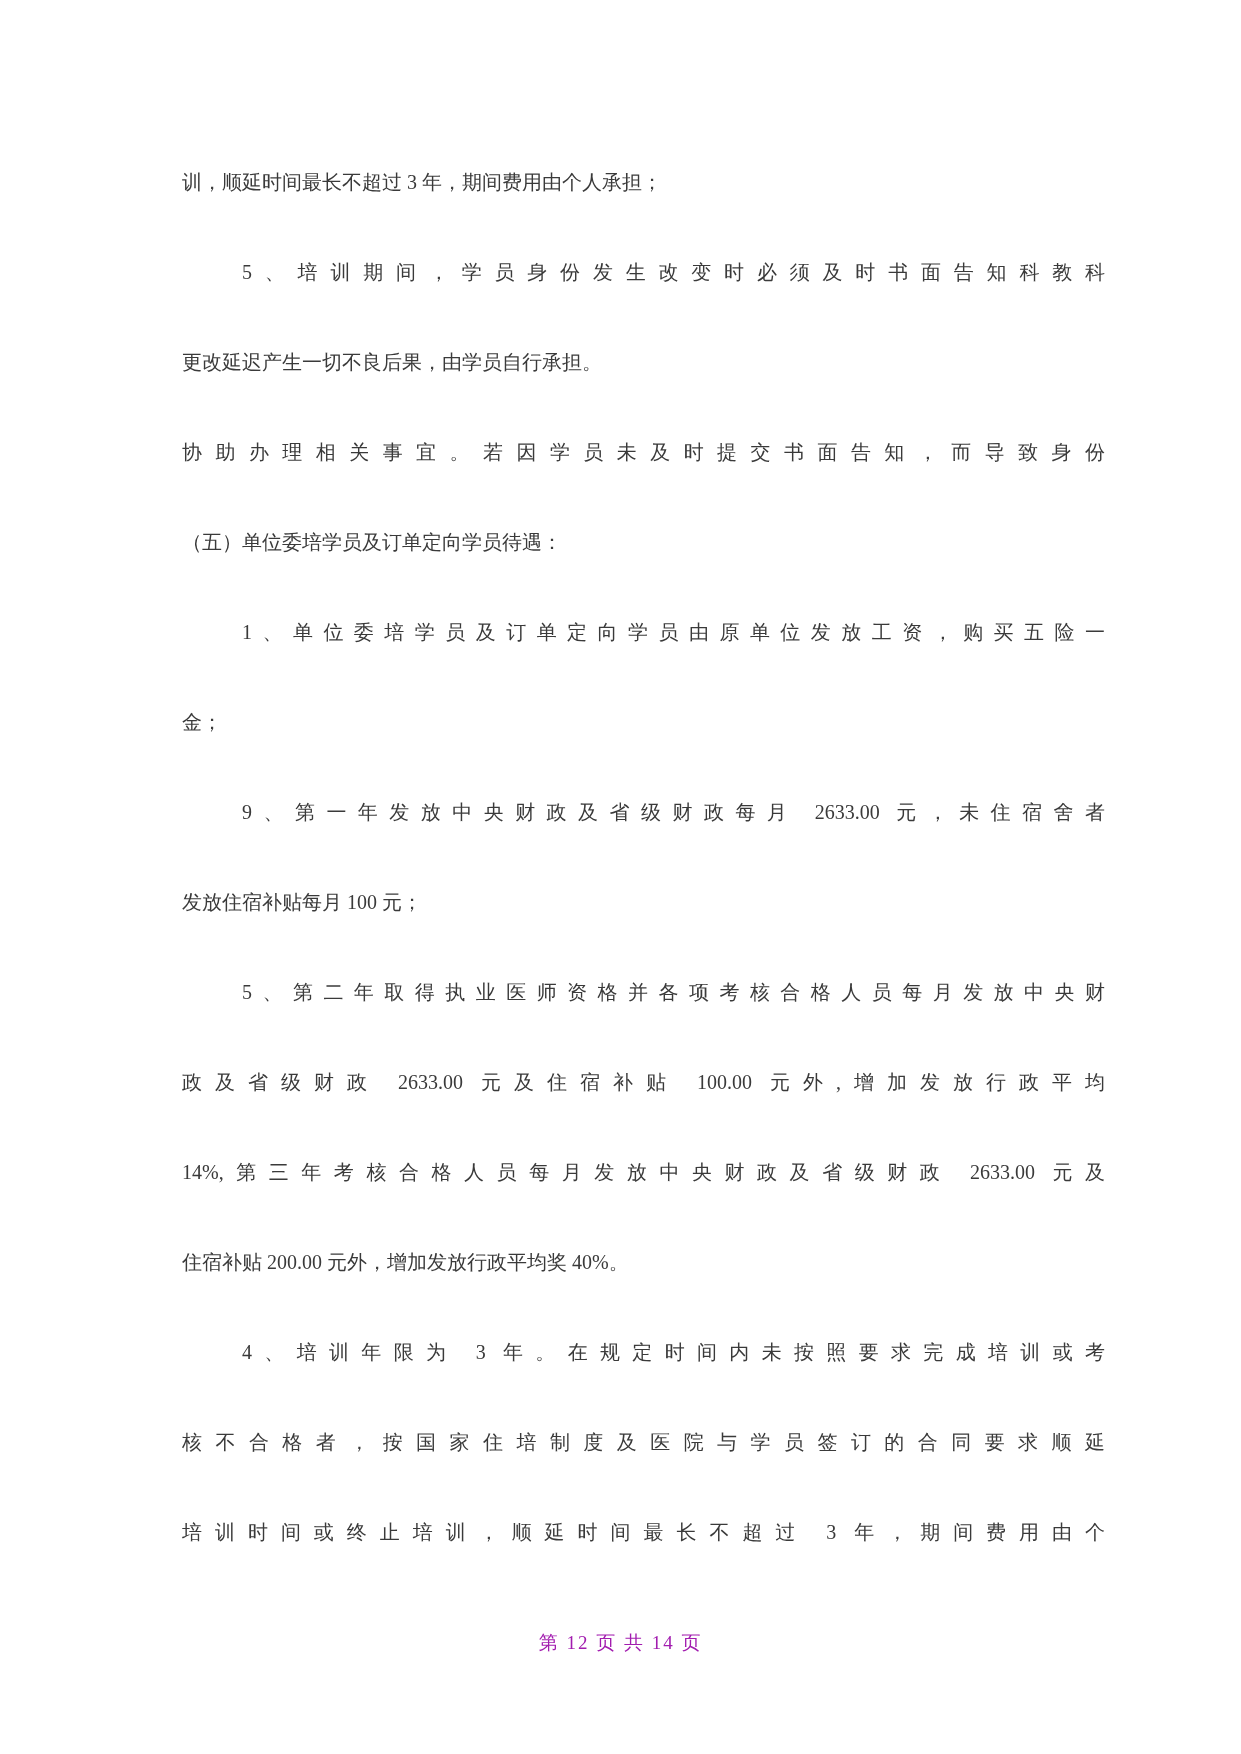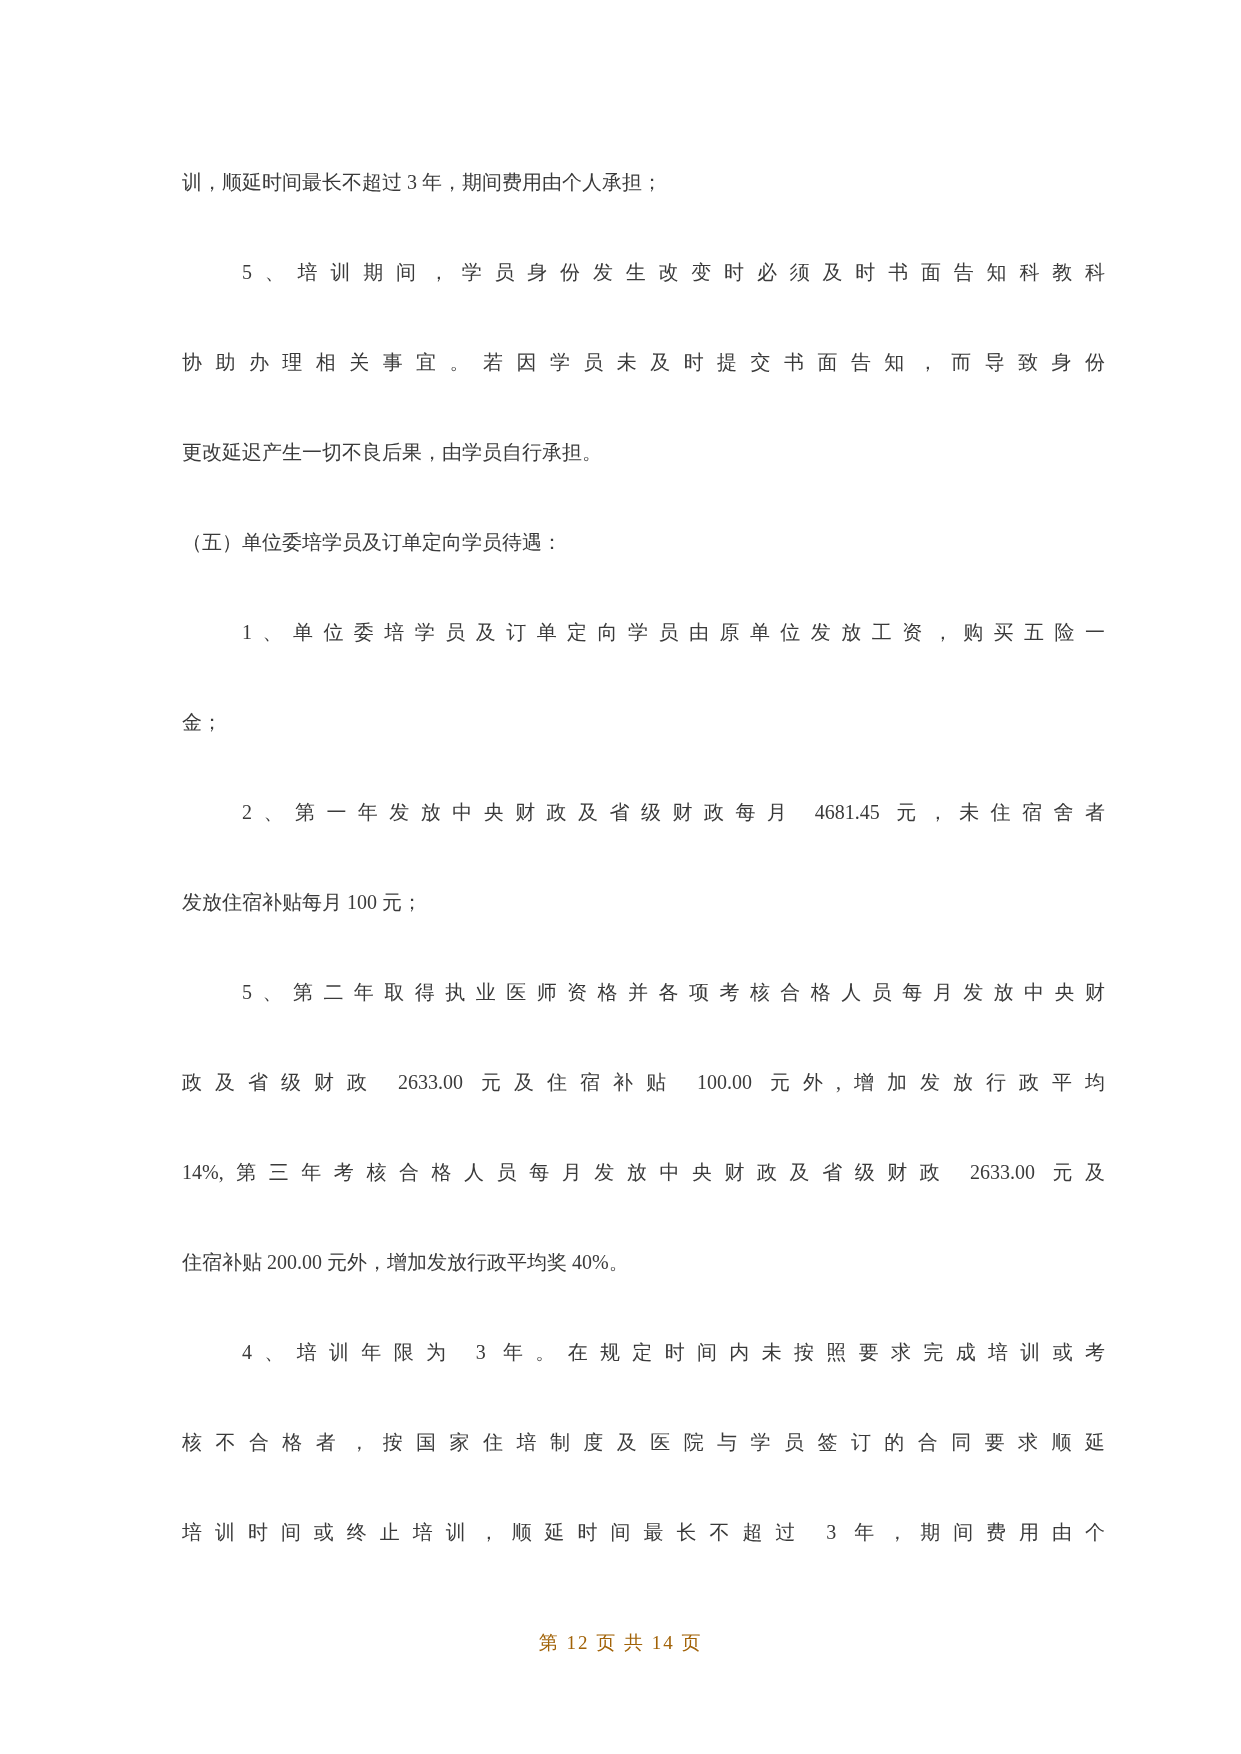--- a/index.html
+++ b/index.html
@@ -37,37 +37,37 @@
     text-align-last: justify;
   }
   .page-footer {
     position: absolute;
     top: 1628px;
     left: 0;
     width: 100%;
     text-align: center;
     font-size: 19px;
     line-height: 30px;
-    color: #a16207;
+    color: #a21caf;
     letter-spacing: 2px;
   }
 </style>
 </head>
 <body>
 
 <div class="page">
   <div class="doc-body">
     <div class="line">训，顺延时间最长不超过 3 年，期间费用由个人承担；</div>
     <div class="line indent justify">5、培训期间，学员身份发生改变时必须及时书面告知科教科</div>
+    <div class="line">更改延迟产生一切不良后果，由学员自行承担。</div>
     <div class="line justify">协助办理相关事宜。若因学员未及时提交书面告知，而导致身份</div>
-    <div class="line">更改延迟产生一切不良后果，由学员自行承担。</div>
     <div class="line">（五）单位委培学员及订单定向学员待遇：</div>
     <div class="line indent justify">1、单位委培学员及订单定向学员由原单位发放工资，购买五险一</div>
     <div class="line">金；</div>
-    <div class="line indent justify">2、第一年发放中央财政及省级财政每月 4681.45 元，未住宿舍者</div>
+    <div class="line indent justify">9、第一年发放中央财政及省级财政每月 2633.00 元，未住宿舍者</div>
     <div class="line">发放住宿补贴每月 100 元；</div>
     <div class="line indent justify">5、第二年取得执业医师资格并各项考核合格人员每月发放中央财</div>
     <div class="line justify">政及省级财政 2633.00 元及住宿补贴 100.00 元外,增加发放行政平均</div>
     <div class="line justify">14%,第三年考核合格人员每月发放中央财政及省级财政 2633.00 元及</div>
     <div class="line">住宿补贴 200.00 元外，增加发放行政平均奖 40%。</div>
     <div class="line indent justify">4、培训年限为 3 年。在规定时间内未按照要求完成培训或考</div>
     <div class="line justify">核不合格者，按国家住培制度及医院与学员签订的合同要求顺延</div>
     <div class="line justify">培训时间或终止培训，顺延时间最长不超过 3 年，期间费用由个</div>
   </div>
 

